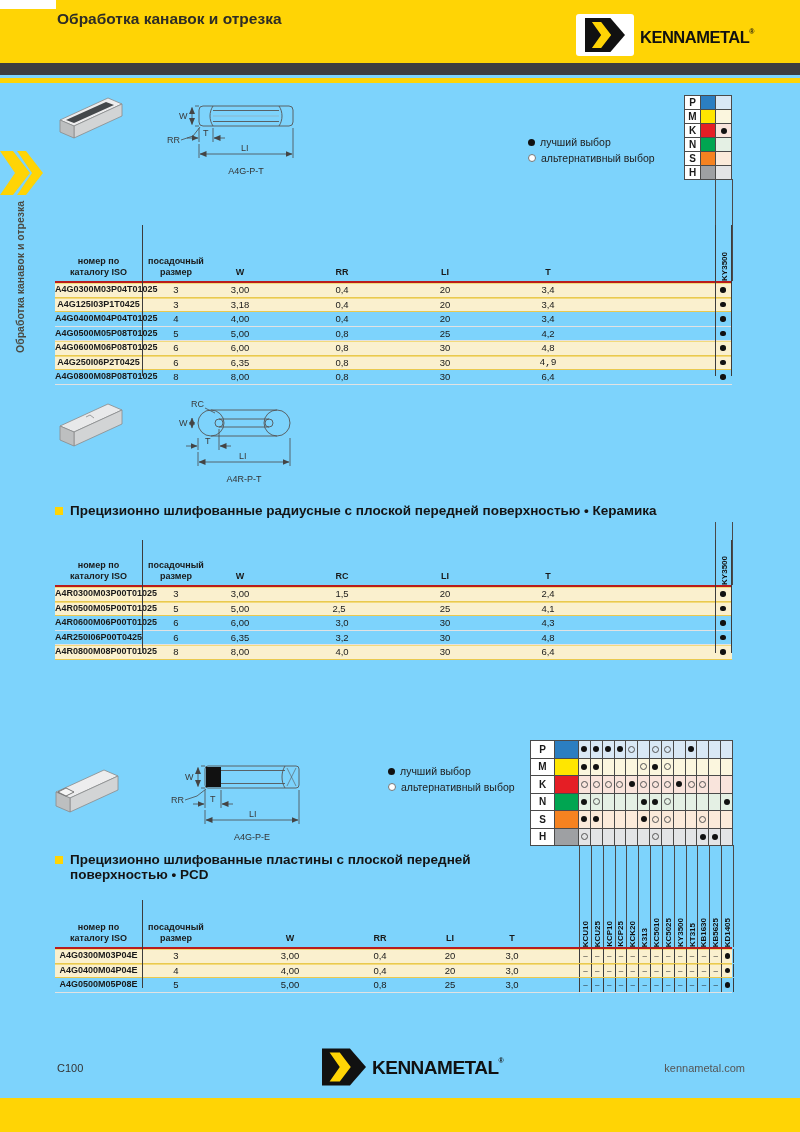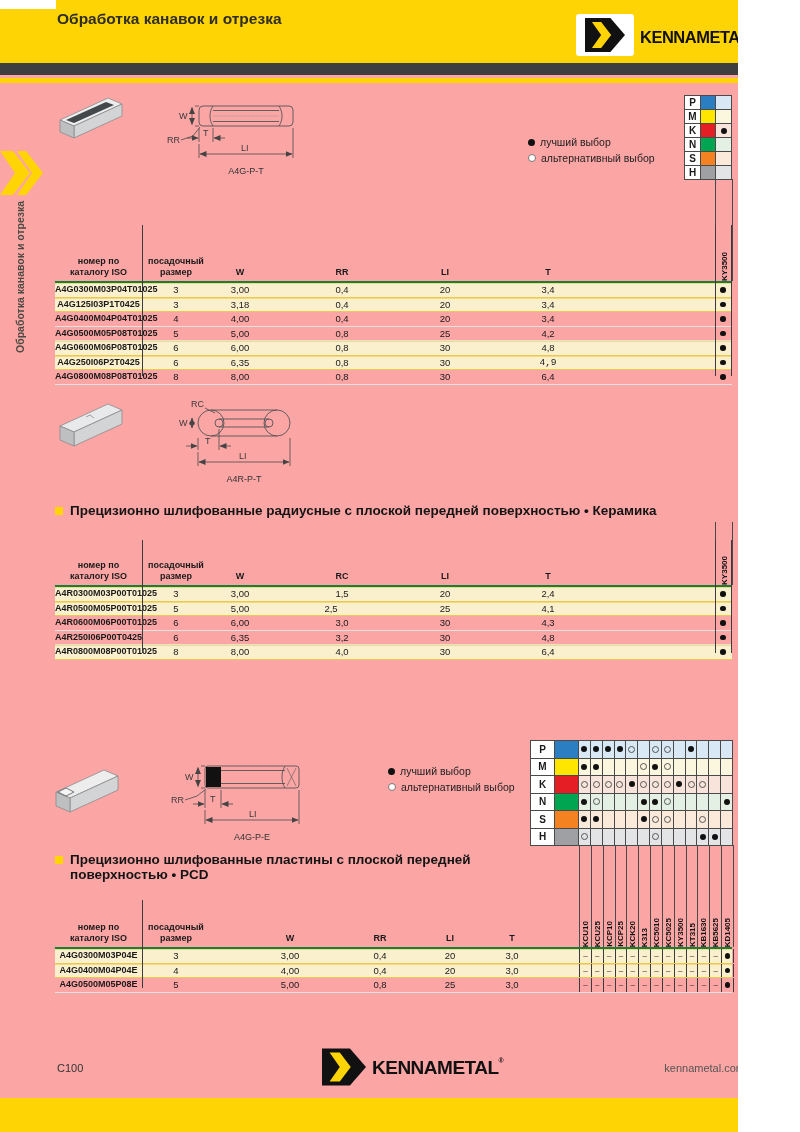--- a/index.html
+++ b/index.html
@@ -1,16 +1,16 @@
 <!DOCTYPE html>
 <html><head>
 <meta charset="utf-8">
 <style>
   html,body{margin:0;padding:0;background:#fff;}
-  .page{position:relative;width:738px;height:1132px;background:#fca5a5;overflow:hidden;
+  .page{position:relative;width:800px;height:1132px;background:#7dd3fc;overflow:hidden;
         font-family:"Liberation Sans",sans-serif;color:#1a1a1a;}
   .abs{position:absolute;}
   
   .hdr{left:0;top:0;width:800px;height:63px;background:#FFD405;}
   .hdr-notch{left:0;top:0;width:56px;height:9px;background:#fff;}
   .hdr-title{left:57px;top:10px;font-size:15.5px;font-weight:bold;color:#2e2d26;}
   .hdr-sub{left:57px;top:33px;font-size:12.5px;color:#3a392f;}
   .darkbar{left:0;top:63px;width:800px;height:12px;background:#3E3E40;}
   .yline{left:0;top:78px;width:800px;height:5px;background:#FFD405;}
   .logobox{left:576px;top:14px;width:58px;height:42px;background:#fff;border-radius:3px;
@@ -35,21 +35,21 @@
   .mdot-b{width:6px;height:6px;border-radius:50%;background:#111;}
   .mdot-a{width:5px;height:5px;border-radius:50%;background:transparent;border:1px solid #555;}
   
   .strip{border-left:1px solid #4a4a4a;border-right:1px solid #4a4a4a;
          display:flex;align-items:flex-end;justify-content:center;}
   .strip .vtext,.glab .vtext{font-size:8px;font-weight:bold;color:#111;padding-bottom:3px;}
   .glabels{display:grid;grid-template-columns:repeat(13,1fr);border-right:1px solid #4a4a4a;}
   .glab{border-left:1px solid #4a4a4a;display:flex;align-items:flex-end;justify-content:center;}
   
   .tbl{position:absolute;left:55px;width:677px;}
-  .thead{position:relative;border-bottom:2px solid #15803d;}
+  .thead{position:relative;border-bottom:2px solid #b91c1c;}
   .th{position:absolute;bottom:3px;text-align:center;font-size:9px;font-weight:bold;
       white-space:pre-line;line-height:1.2;}
   .isodiv{position:absolute;width:1px;background:#3c3c3c;left:87px;top:0;bottom:0;}
   .vl{position:absolute;width:1px;background:#3c3c3c;top:0;bottom:0;}
   .trow{position:relative;height:13.5px;border-bottom:1px solid #e2e2e2;}
   .trow.hl{background:#FAF0CE;border-bottom:1px solid #E9C94F;box-shadow:inset 0 1px 0 #F3DA7C;}
   .cell{position:absolute;top:0;height:13.5px;line-height:13.5px;text-align:center;font-size:9.5px;}
   .iso{font-weight:bold;font-size:9px;}
   .rowdot{position:absolute;left:660px;width:16px;top:0;height:13.5px;
           display:flex;align-items:center;justify-content:center;}
@@ -311,21 +311,21 @@
           <div class="cell" style="left: 360px; width: 60px;">20</div>
           <div class="cell" style="left: 463px; width: 60px;">2,4</div>
           <div class="rowdot">
             <span class="rdot"></span>
           </div>
         </div>
         <div class="trow hl">
           <div class="cell iso" style="left: 0px; width: 87px;">A4R0500M05P00T01025</div>
           <div class="cell" style="left: 91px; width: 60px;">5</div>
           <div class="cell" style="left: 155px; width: 60px;">5,00</div>
-          <div class="cell" style="left: 246px; width: 60px;">2,5</div>
+          <div class="cell" style="left: 254px; width: 60px;">2,5</div>
           <div class="cell" style="left: 360px; width: 60px;">25</div>
           <div class="cell" style="left: 463px; width: 60px;">4,1</div>
           <div class="rowdot">
             <span class="rdot"></span>
           </div>
         </div>
         <div class="trow">
           <div class="cell iso" style="left: 0px; width: 87px;">A4R0600M06P00T01025</div>
           <div class="cell" style="left: 91px; width: 60px;">6</div>
           <div class="cell" style="left: 155px; width: 60px;">6,00</div>

